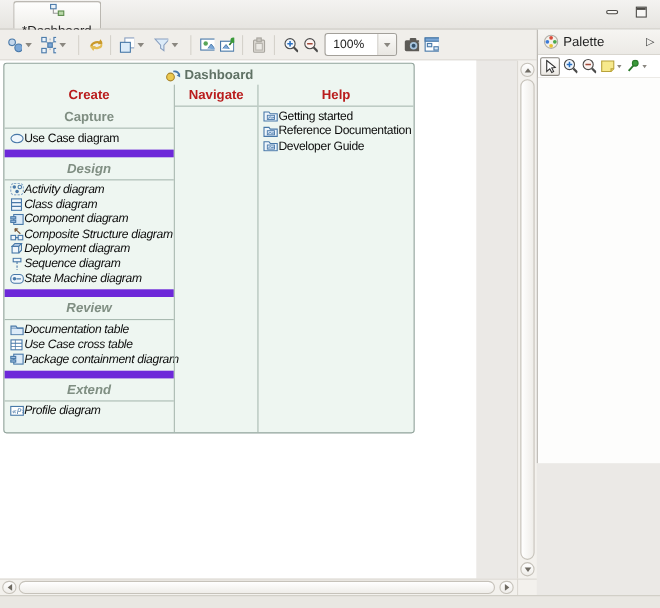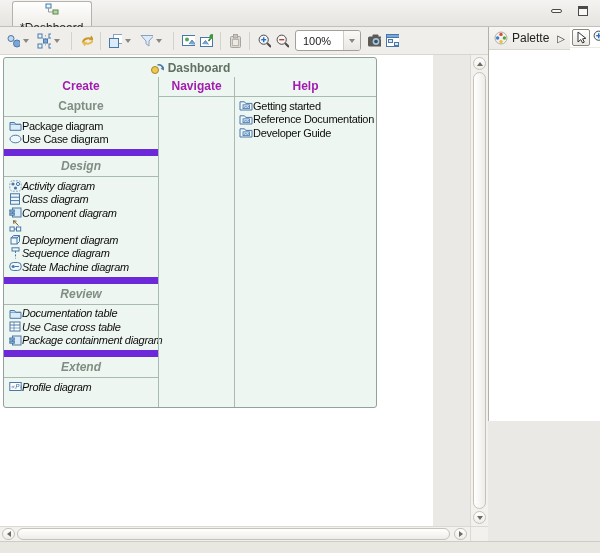--- a/index.html
+++ b/index.html
@@ -59,21 +59,21 @@
   #h-thumb { position:absolute; top:1px; left:17px; width:433px; height:12px;
     background:linear-gradient(#ffffff,#efede9); border:1px solid #c6c2ba; border-radius:7px; }
   #h-right { top:1px; right:3px; width:13px; height:12px; }
 
   
   #statusbar { position:absolute; top:541px; left:0; width:600px; height:12px;
     background:#e9e7e2; border-top:1px solid #cfccc5; }
 
   
   #palette { position:absolute; top:27px; left:488px; width:112px; height:394px;
-    background:#ffffff; border-left:1px solid #b3b0a9; display:flex; flex-direction:row;text-align:center; }
+    background:#ffffff; border-left:1px solid #b3b0a9; display:flex; flex-direction:column;text-align:center; }
   #palette-header { height:23px; background:linear-gradient(#f6f5f2,#eceae6);
     border-bottom:1px solid #d9d6d0; display:flex; align-items:center; padding:0 5px; gap:4px;
     font-size:12px; color:#222; }
   #palette-header .spacer { flex:1; }
   #palette-expand { font-size:10px; color:#333; }
   #palette-tools { height:21px; display:flex; align-items:center; padding:1px 2px; gap:1px;
     border-bottom:1px solid #eceae6; }
   .ptool { height:17px; display:flex; align-items:center; padding:0 1px; }
   .ptool.active { border:1px solid #8a8780; border-radius:2px; background:linear-gradient(#ffffff,#ece9e4); }
   .pdrop { width:0;height:0;border-left:2.5px solid transparent;border-right:2.5px solid transparent;
@@ -83,21 +83,21 @@
   
   #dash { position:absolute; left:3px; top:2px; width:374px; background:#eef6f1;
     border:1px solid #90a29a; border-radius:3px; overflow:hidden; }
   #dash-title { height:19px; display:flex; align-items:center; justify-content:center; gap:4px;
     font-size:12px; font-weight:bold; color:#5f7164; }
   #dash-cols { display:flex; align-items:stretch; }
   .col { padding-bottom:10px; }
   #col-create { width:154px; }
   #col-navigate { width:84px; border-left:1px solid #a9bab1; border-right:1px solid #a9bab1; }
   #col-help { flex:1; }
-  .col-header { text-align:center; font-size:12px; font-weight:bold; color:#a21caf; padding:2px 0 3px; }
+  .col-header { text-align:center; font-size:12px; font-weight:bold; color:#b91c1c; padding:2px 0 3px; }
   .col-header.lined { border-bottom:1px solid #a9bab1; }
   .section { margin-top:0; }
   .section + .section { border-top:7px solid #6d28d9;font-style:italic; }
   .section-header { text-align:center; font-size:12px; font-weight:bold; color:#7f8e82;
     padding:3px 0; border-bottom:1px solid #a9bab1; }
   .items { padding:2px 0 3px; }
   .item { display:flex; align-items:center; gap:0; padding:0 2px 0 4px; height:13.5px; }
   .item .lbl { font-size:11px; letter-spacing:-0.3px; color:#0d0d0d; white-space:nowrap; }
   .icn { width:14px; height:12px; display:inline-flex; align-items:center; justify-content:center; flex:0 0 14px; }
   .icn svg { display:block; }
@@ -271,29 +271,20 @@
       <div id="dash-cols">
 
         <div class="col" id="col-create">
           <div class="col-header">Create</div>
 
           <div class="section">
             <div class="section-header">Capture</div>
             <div class="items">
               <div class="item">
                 <span class="icn">
-                    <svg width="13" height="11">
-                      <path d="M1 2.5 h4.5 l1.2 1.8 h5.3 v6 h-11 z" fill="#dcebf8" stroke="#4878a8"></path>
-                      <path d="M1 4.3 h11" stroke="#4878a8" stroke-width="0.7"></path>
-                    </svg>
-                  </span>
-                <span class="lbl">Package diagram</span>
-              </div>
-              <div class="item">
-                <span class="icn">
                     <svg width="13" height="10">
                       <ellipse cx="6.5" cy="5" rx="5.5" ry="3.8" fill="#eff6fc" stroke="#4878a8"></ellipse>
                     </svg>
                   </span>
                 <span class="lbl">Use Case diagram</span>
               </div>
             </div>
           </div>
 
           <div class="section">
@@ -332,20 +323,21 @@
               </div>
               <div class="item">
                 <span class="icn">
                     <svg width="13" height="12">
                       <rect x="1" y="7" width="4.2" height="4" fill="#eff6fc" stroke="#4878a8"></rect>
                       <rect x="7.5" y="7" width="4.2" height="4" fill="#eff6fc" stroke="#4878a8"></rect>
                       <line x1="5.2" y1="9" x2="7.5" y2="9" stroke="#4878a8"></line>
                       <path d="M9.5 5.5 L4.5 0.8 M4.5 0.8 l3 0.4 M4.5 0.8 l0.4 3" stroke="#7a5a3a" fill="none"></path>
                     </svg>
                   </span>
+                <span class="lbl">Composite Structure diagram</span>
               </div>
               <div class="item">
                 <span class="icn">
                     <svg width="13" height="12">
                       <path d="M2 4 l2.5 -2.5 h6 l-2.5 2.5 z" fill="#cfe0f2" stroke="#4878a8"></path>
                       <path d="M10.5 1.5 v6 l-2.5 2.5" fill="none" stroke="#4878a8"></path>
                       <rect x="2" y="4" width="6" height="6" fill="#eff6fc" stroke="#4878a8"></rect>
                     </svg>
                   </span>
                 <span class="lbl">Deployment diagram</span>

